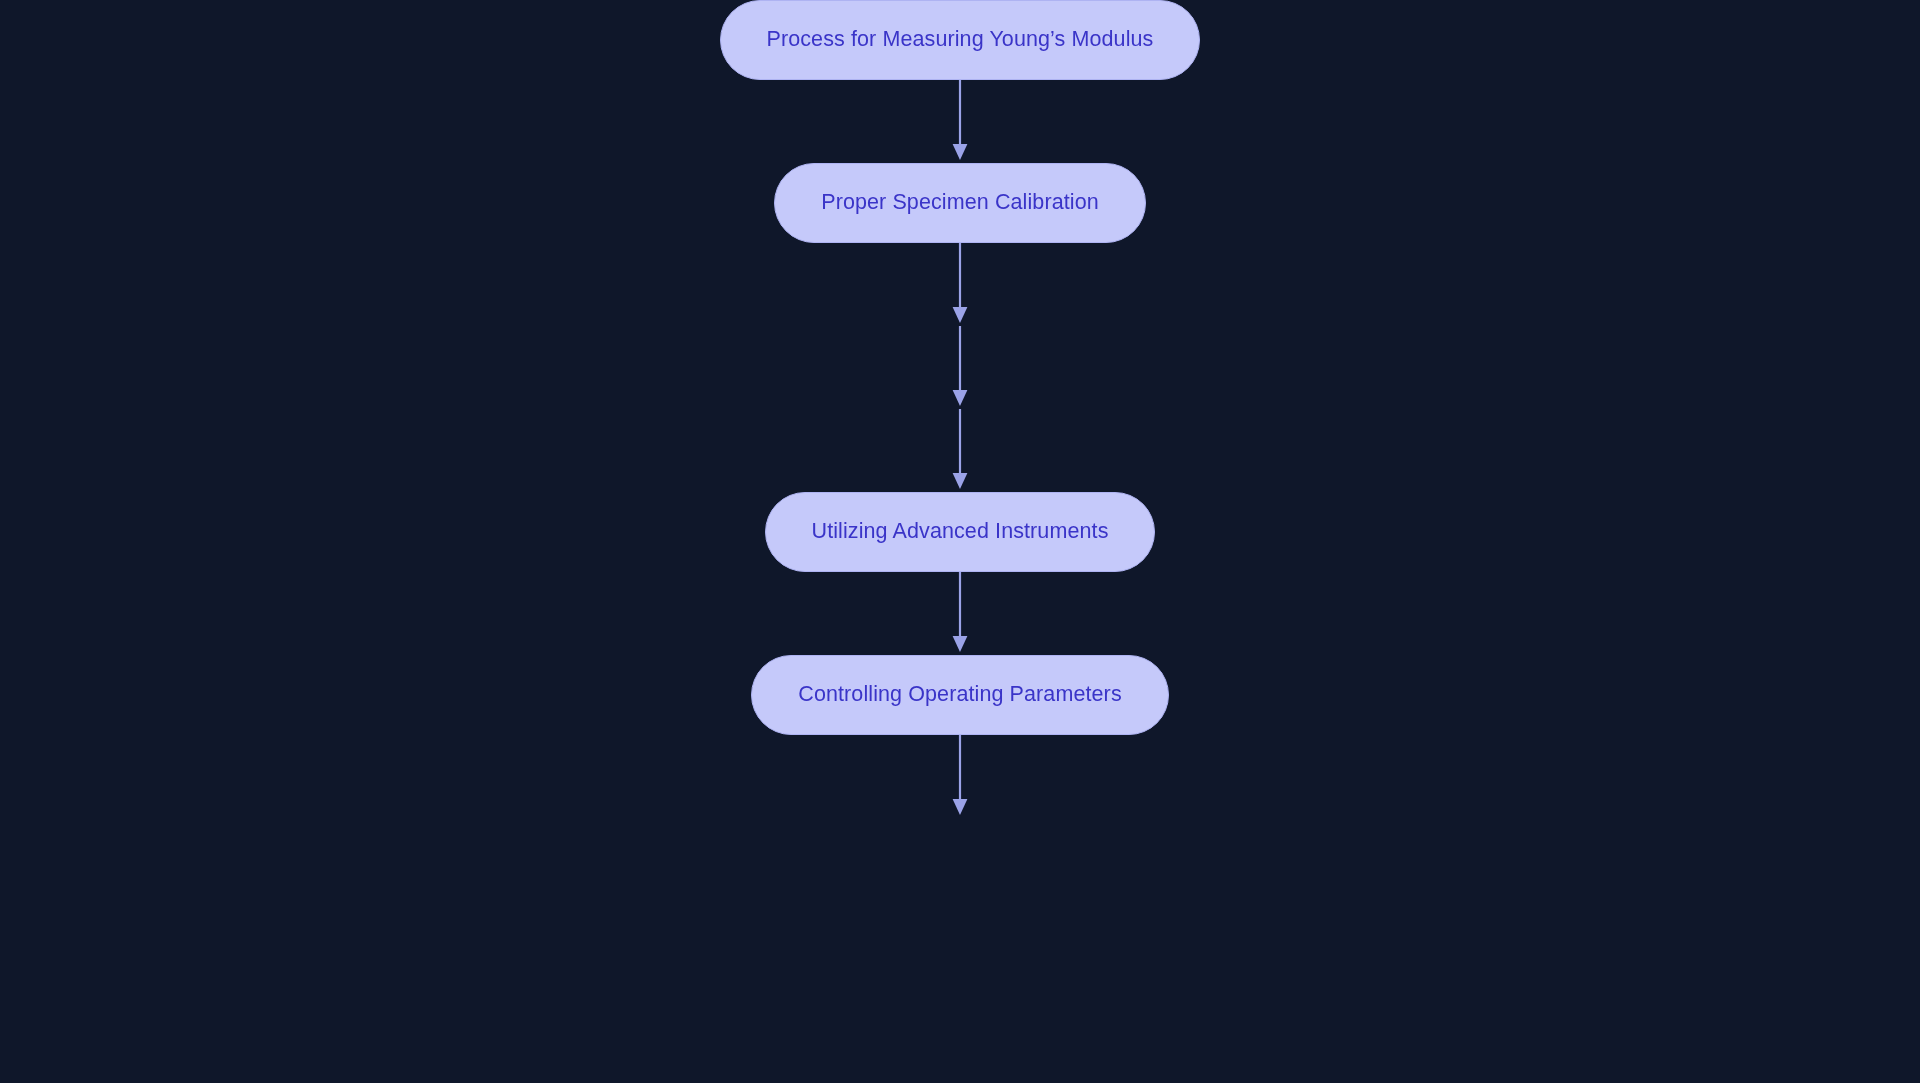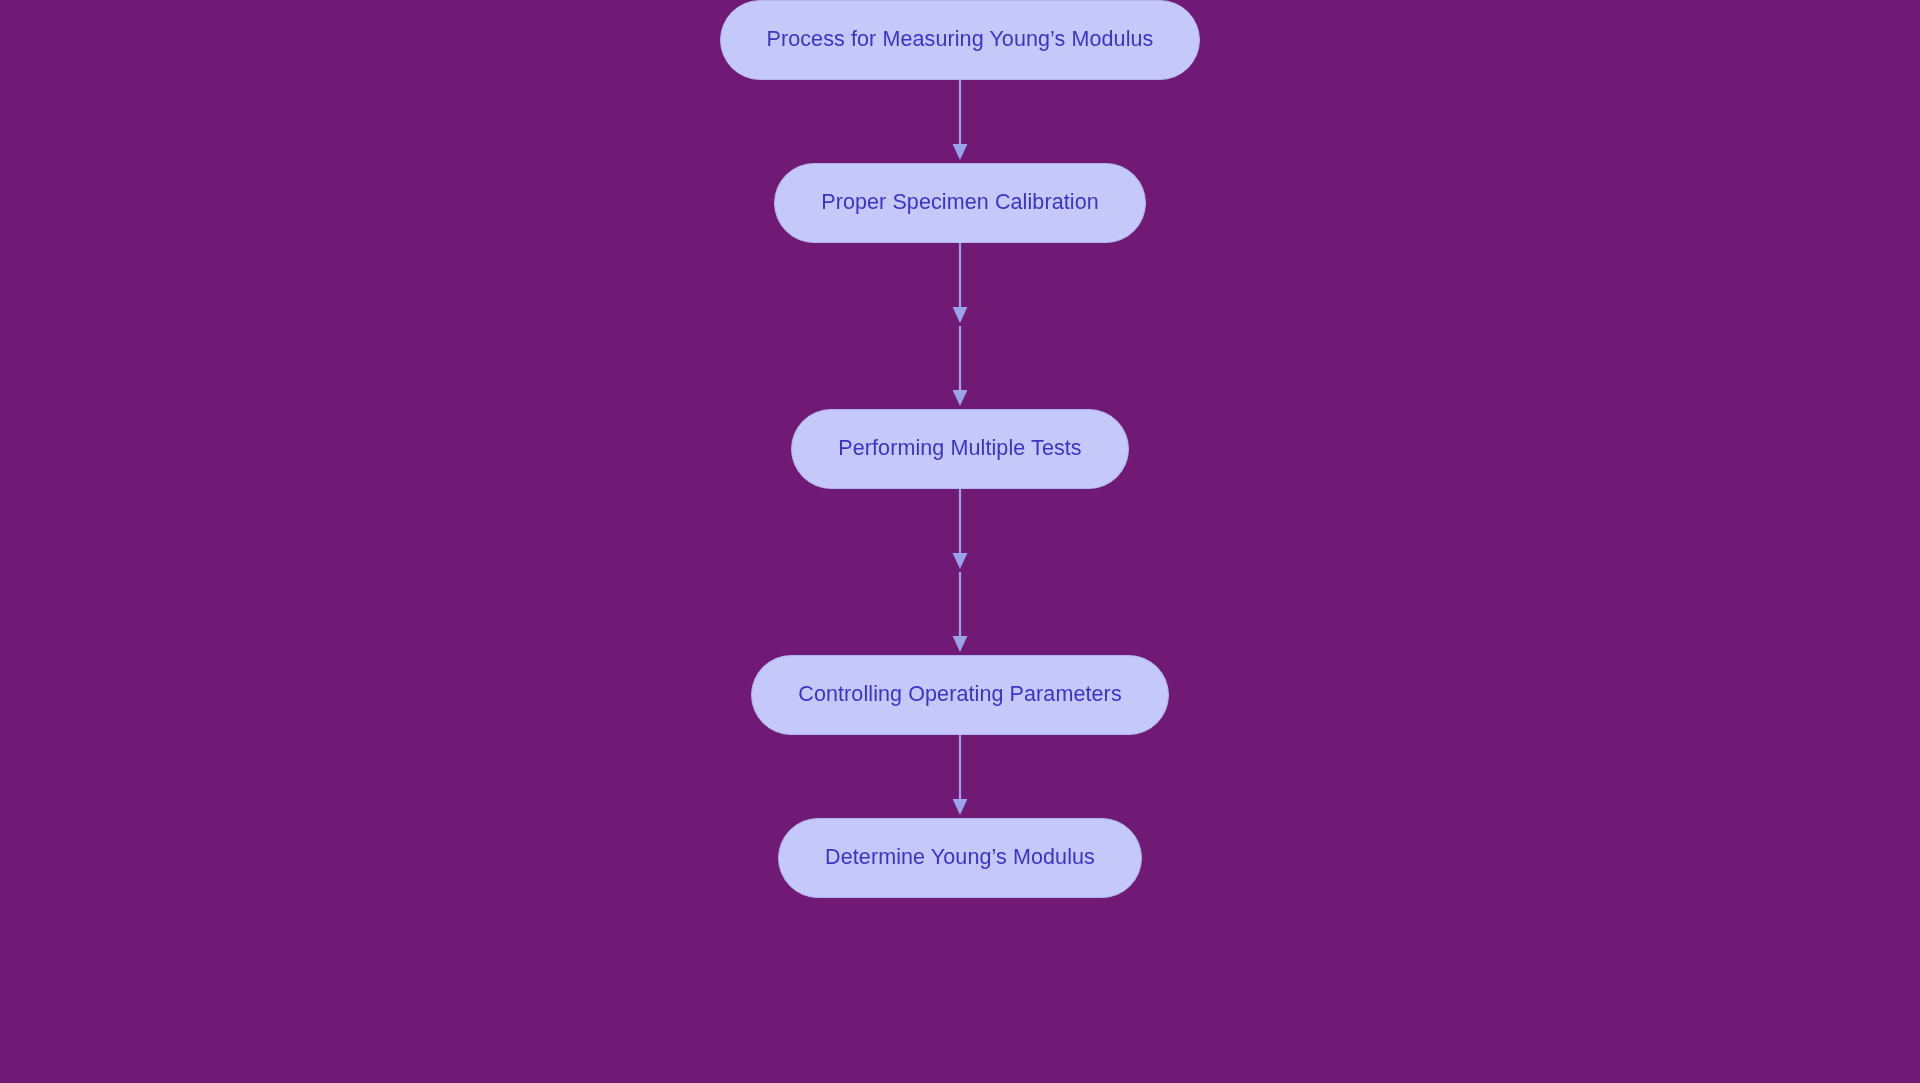--- a/index.html
+++ b/index.html
@@ -11,21 +11,21 @@
     width: 1920px;
     height: 1083px;
     overflow: hidden;
     font-family: "Liberation Sans", sans-serif;
   }
 
   #flowchart-canvas {
     position: relative;
     width: 1920px;
     height: 1083px;
-    background: #701a75;
+    background: #0f172a;
   }
 
   .flow-column {
     position: absolute;
     left: 0;
     top: 0;
     width: 1920px;
     display: flex;
     flex-direction: column;
     align-items: center;
@@ -96,48 +96,45 @@
     </div>
 
 
     <div class="flow-connector">
       <svg class="connector-svg" width="24" height="83" viewBox="0 0 24 83">
         <line x1="12" y1="0" x2="12" y2="69" stroke="#9ba3e8" stroke-width="2.2"></line>
         <polygon points="12,80 4.6,64 19.4,64" fill="#9ba3e8"></polygon>
       </svg>
     </div>
 
-    <div class="flow-node">
-      <span class="flow-node-label">Performing Multiple Tests</span>
-    </div>
 
     <div class="flow-connector">
       <svg class="connector-svg" width="24" height="83" viewBox="0 0 24 83">
         <line x1="12" y1="0" x2="12" y2="69" stroke="#9ba3e8" stroke-width="2.2"></line>
         <polygon points="12,80 4.6,64 19.4,64" fill="#9ba3e8"></polygon>
       </svg>
     </div>
 
+    <div class="flow-node">
+      <span class="flow-node-label">Utilizing Advanced Instruments</span>
+    </div>
 
     <div class="flow-connector">
       <svg class="connector-svg" width="24" height="83" viewBox="0 0 24 83">
         <line x1="12" y1="0" x2="12" y2="69" stroke="#9ba3e8" stroke-width="2.2"></line>
         <polygon points="12,80 4.6,64 19.4,64" fill="#9ba3e8"></polygon>
       </svg>
     </div>
 
     <div class="flow-node">
       <span class="flow-node-label">Controlling Operating Parameters</span>
     </div>
 
     <div class="flow-connector">
       <svg class="connector-svg" width="24" height="83" viewBox="0 0 24 83">
         <line x1="12" y1="0" x2="12" y2="69" stroke="#9ba3e8" stroke-width="2.2"></line>
         <polygon points="12,80 4.6,64 19.4,64" fill="#9ba3e8"></polygon>
       </svg>
     </div>
 
-    <div class="flow-node">
-      <span class="flow-node-label">Determine Young’s Modulus</span>
-    </div>
 
   </div>
 </div>
 
 </body></html>

